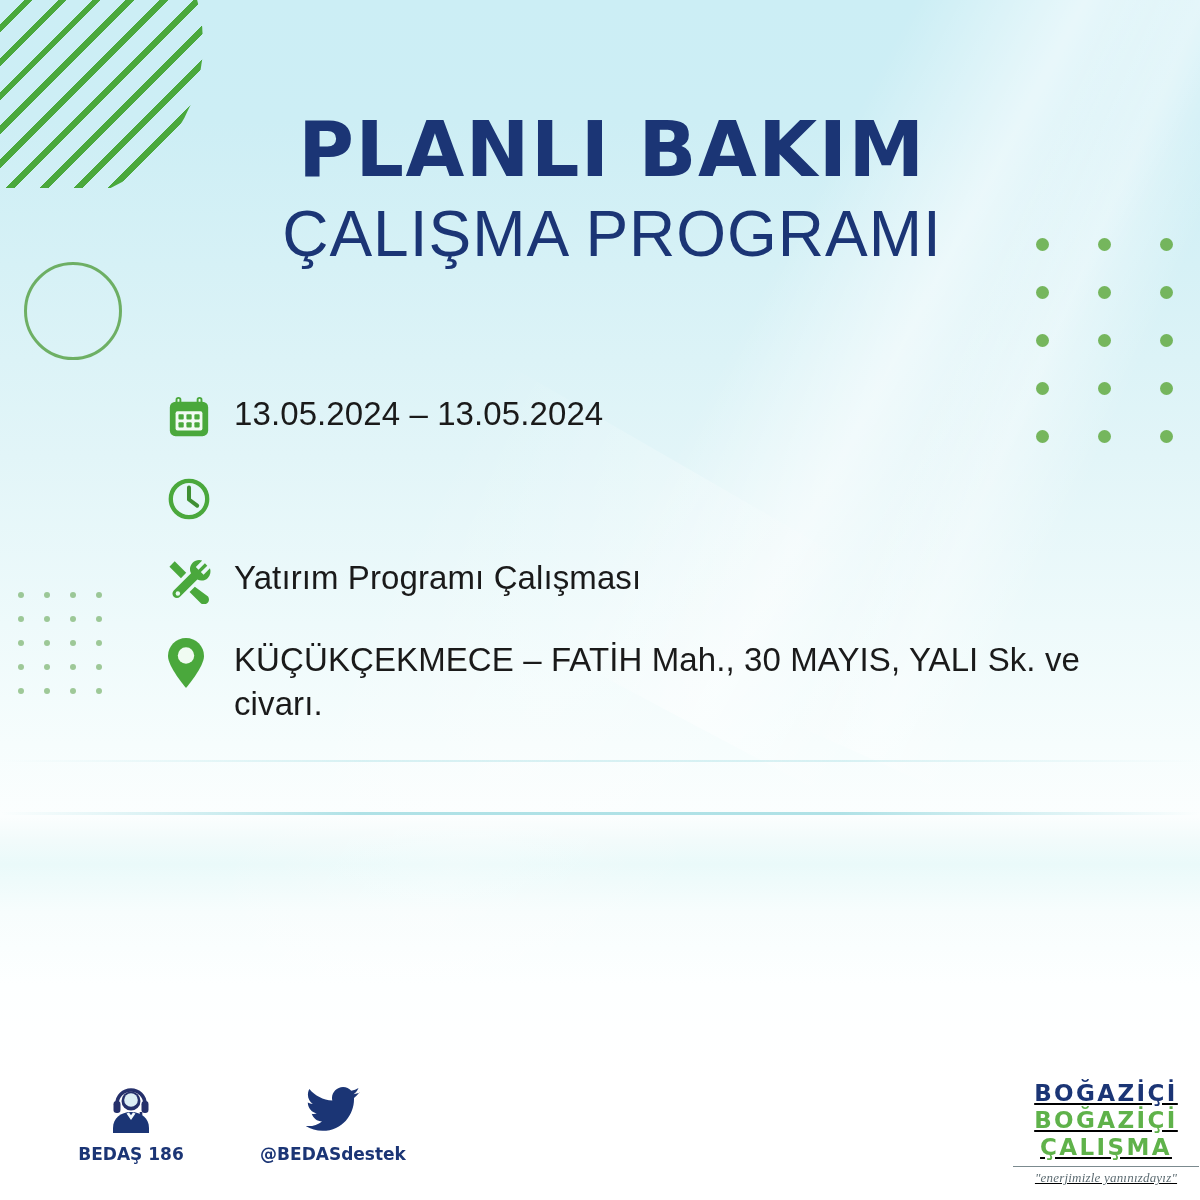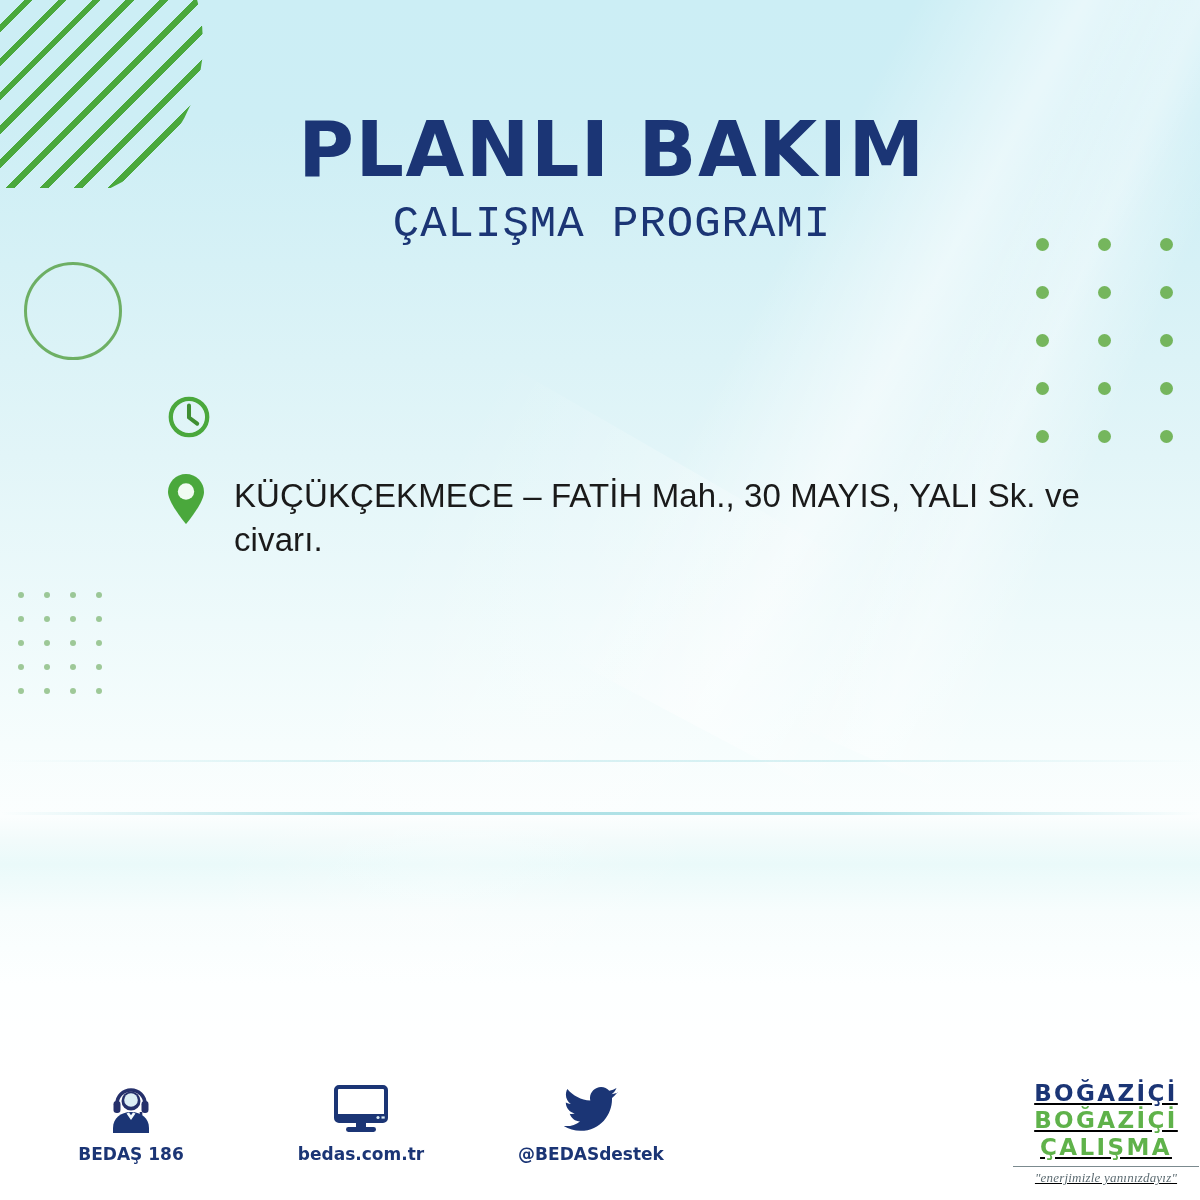--- a/index.html
+++ b/index.html
@@ -135,23 +135,23 @@
     font-family: "DejaVu Sans", sans-serif;
     font-weight: 700;
     font-size: 76px;
     letter-spacing: 1.5px;
     color: #1b3575;
     line-height: 1.0;
     margin: 0;
     padding-left: 24px;
   }
   #title-sub {
-    font-family: Liberation Mono, monospace;
+    font-family: Liberation Sans, sans-serif;
     font-weight: 400;
-    font-size: 44px;
+    font-size: 64px;
     letter-spacing: 1px;
     color: #1b3575;
     line-height: 1.0;
     margin: 14px 0 0 0;
     padding-left: 24px;
   }
 
   
   #info-list {
     position: absolute;
@@ -183,21 +183,21 @@
   }
   #row-location .info-text { max-width: 930px; }
 
   
   #footer-contacts {
     position: absolute;
     left: 56px;
     top: 1078px;
     display: flex;
     align-items: flex-end;
-    gap: 80px;
+    gap: 52px;
   }
   .contact-item {
     display: flex;
     flex-direction: column;
     align-items: center;
     width: 150px;
   }
   .contact-icon { height: 56px; display: flex; align-items: flex-end; justify-content: center; }
   .contact-label {
     margin-top: 10px;
@@ -297,30 +297,64 @@
     <div class="dot"></div>
   </div>
 
   <div id="heading-block">
     <div id="title-main">PLANLI BAKIM</div>
     <div id="title-sub">ÇALIŞMA PROGRAMI</div>
   </div>
 
   <div id="info-list">
 
+    <div class="info-row" id="row-date">
+      <div class="info-icon">
+        <svg width="46" height="46" viewBox="0 0 48 48" aria-hidden="true">
+          <rect x="10" y="3" width="6" height="11" rx="3" fill="#4aa83c"></rect>
+          <rect x="32" y="3" width="6" height="11" rx="3" fill="#4aa83c"></rect>
+          <rect x="12" y="5" width="2" height="7" rx="1" fill="#eafaf0"></rect>
+          <rect x="34" y="5" width="2" height="7" rx="1" fill="#eafaf0"></rect>
+          <rect x="4" y="8" width="40" height="36" rx="6" fill="#4aa83c"></rect>
+          <rect x="10" y="18" width="28" height="20" rx="2" fill="#f2fbf4"></rect>
+          <g fill="#4aa83c">
+            <rect x="13" y="21" width="5.5" height="5.5" rx="1"></rect>
+            <rect x="21.3" y="21" width="5.5" height="5.5" rx="1"></rect>
+            <rect x="29.6" y="21" width="5.5" height="5.5" rx="1"></rect>
+            <rect x="13" y="29.5" width="5.5" height="5.5" rx="1"></rect>
+            <rect x="21.3" y="29.5" width="5.5" height="5.5" rx="1"></rect>
+            <rect x="29.6" y="29.5" width="5.5" height="5.5" rx="1"></rect>
+          </g>
+        </svg>
+      </div>
+      <div class="info-text">13.05.2024 – 13.05.2024</div>
+    </div>
 
     <div class="info-row" id="row-time">
       <div class="info-icon">
         <svg width="46" height="46" viewBox="0 0 48 48" aria-hidden="true">
           <circle cx="24" cy="24" r="19" fill="none" stroke="#4aa83c" stroke-width="4.5"></circle>
           <path d="M24 12 L24 24.5 L32.5 31" fill="none" stroke="#3f8f33" stroke-width="4.2" stroke-linecap="round" stroke-linejoin="round"></path>
         </svg>
       </div>
     </div>
 
+    <div class="info-row" id="row-worktype">
+      <div class="info-icon">
+        <svg width="50" height="46" viewBox="0 0 52 48" aria-hidden="true">
+          <g fill="#4aa83c">
+            <path d="M40.5 5.5 L33.8 12.2 L31.0 9.4 L37.7 2.7 C34.4 1.5 30.4 2.2 27.7 4.9 C24.7 7.9 24.2 12.4 26.1 15.9 L8.0 34.0 C6.2 35.8 6.2 38.7 8.0 40.5 C9.8 42.3 12.7 42.3 14.5 40.5 L32.6 22.4 C36.1 24.3 40.6 23.8 43.6 20.8 C46.3 18.1 47.0 14.1 45.8 10.8 L39.1 17.5 L36.3 14.7 L43.0 8.0 Z"></path>
+            <path d="M12.3 37.0 m-2.3 0 a2.3 2.3 0 1 0 4.6 0 a2.3 2.3 0 1 0 -4.6 0" fill="#eafaf0"></path>
+            <path d="M9.0 3.5 L3.5 9.0 L15.5 21.0 L21.0 15.5 Z"></path>
+            <path d="M30.0 30.0 L24.5 35.5 L36.5 47.5 C38.6 49.0 41.5 48.6 43.2 46.9 C45.0 45.2 45.3 42.3 43.8 40.2 Z"></path>
+          </g>
+        </svg>
+      </div>
+      <div class="info-text">Yatırım Programı Çalışması</div>
+    </div>
 
     <div class="info-row" id="row-location">
       <div class="info-icon">
         <svg width="40" height="52" viewBox="0 0 40 52" aria-hidden="true">
           <path d="M20 1 C10 1 2 9 2 19 C2 30 20 51 20 51 C20 51 38 30 38 19 C38 9 30 1 20 1 Z" fill="#4aa83c"></path>
           <circle cx="20" cy="18.5" r="8.2" fill="#f0fbf2"></circle>
         </svg>
       </div>
       <div class="info-text">KÜÇÜKÇEKMECE – FATİH Mah., 30 MAYIS, YALI Sk. ve civarı.</div>
     </div>
@@ -338,33 +372,20 @@
           <path d="M34 28 L34 31 a5 5 0 0 1 -5 5 L25 36" fill="none" stroke="#25306b" stroke-width="2.6"></path>
           <circle cx="24" cy="17" r="9.5" fill="#25306b"></circle>
           <circle cx="24" cy="16" r="6.8" fill="#dceef5"></circle>
           <path d="M24 28 C13.5 28 6 34.5 6 44 L6 49 L42 49 L42 44 C42 34.5 34.5 28 24 28 Z" fill="#1b3575"></path>
           <path d="M19.5 29.5 L24 36 L28.5 29.5 L26 28.4 L24 31.2 L22 28.4 Z" fill="#f3fbfd"></path>
         </svg>
       </div>
       <div class="contact-label">BEDAŞ 186</div>
     </div>
 
-    <div class="contact-item">
-      <div class="contact-icon">
-        <svg width="56" height="50" viewBox="0 0 56 50" aria-hidden="true">
-          <rect x="3" y="3" width="50" height="34" rx="3" fill="none" stroke="#1b3575" stroke-width="4"></rect>
-          <rect x="3" y="30" width="50" height="7" fill="#1b3575"></rect>
-          <circle cx="45" cy="33.5" r="1.6" fill="#dceef5"></circle>
-          <rect x="48.5" y="32.4" width="3.2" height="2.2" fill="#dceef5"></rect>
-          <rect x="23" y="37" width="10" height="6" fill="#1b3575"></rect>
-          <rect x="13" y="43" width="30" height="5" rx="2.4" fill="#1b3575"></rect>
-        </svg>
-      </div>
-      <div class="contact-label">bedas.com.tr</div>
-    </div>
 
     <div class="contact-item">
       <div class="contact-icon">
         <svg width="56" height="48" viewBox="0 0 56 48" aria-hidden="true">
           <path d="M55 6.4 c-2 0.9 -4.2 1.5 -6.5 1.8 c2.3 -1.4 4.1 -3.6 5 -6.2 c-2.2 1.3 -4.6 2.2 -7.2 2.7 C44.2 2.4 41.3 1 38.1 1 c-6.1 0 -11.1 5 -11.1 11.1 c0 0.9 0.1 1.7 0.3 2.5 C18.1 14.2 9.9 9.8 4.4 3.1 c-1 1.7 -1.5 3.6 -1.5 5.6 c0 3.8 2 7.2 4.9 9.2 c-1.8 -0.1 -3.5 -0.6 -5 -1.4 v0.1 c0 5.4 3.8 9.9 8.9 10.9 c-0.9 0.3 -1.9 0.4 -2.9 0.4 c-0.7 0 -1.4 -0.1 -2.1 -0.2 c1.4 4.4 5.5 7.6 10.3 7.7 c-3.8 3 -8.5 4.7 -13.7 4.7 c-0.9 0 -1.8 -0.1 -2.6 -0.2 c4.9 3.1 10.7 4.9 16.9 4.9 c20.3 0 31.4 -16.8 31.4 -31.4 c0 -0.5 0 -1 0 -1.4 c2.2 -1.6 4 -3.5 5.5 -5.7 Z" fill="#1b3575"></path>
         </svg>
       </div>
       <div class="contact-label">@BEDASdestek</div>
     </div>
 

